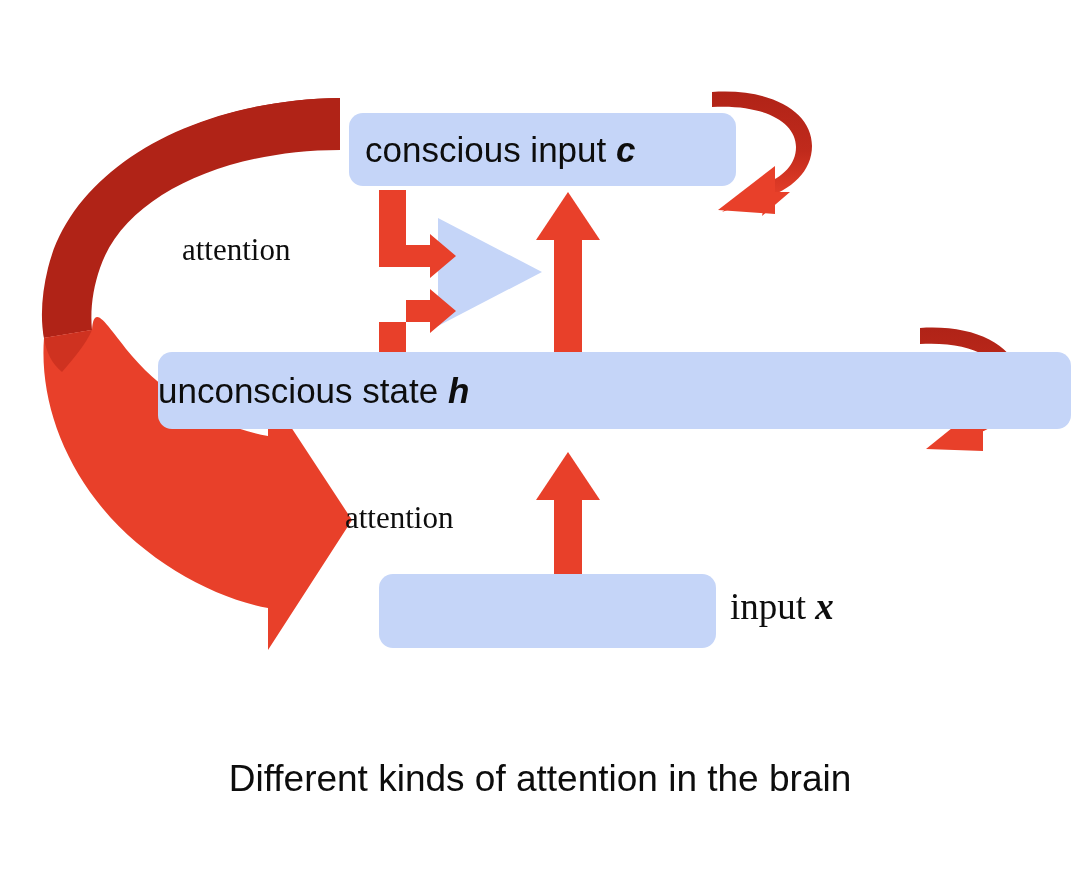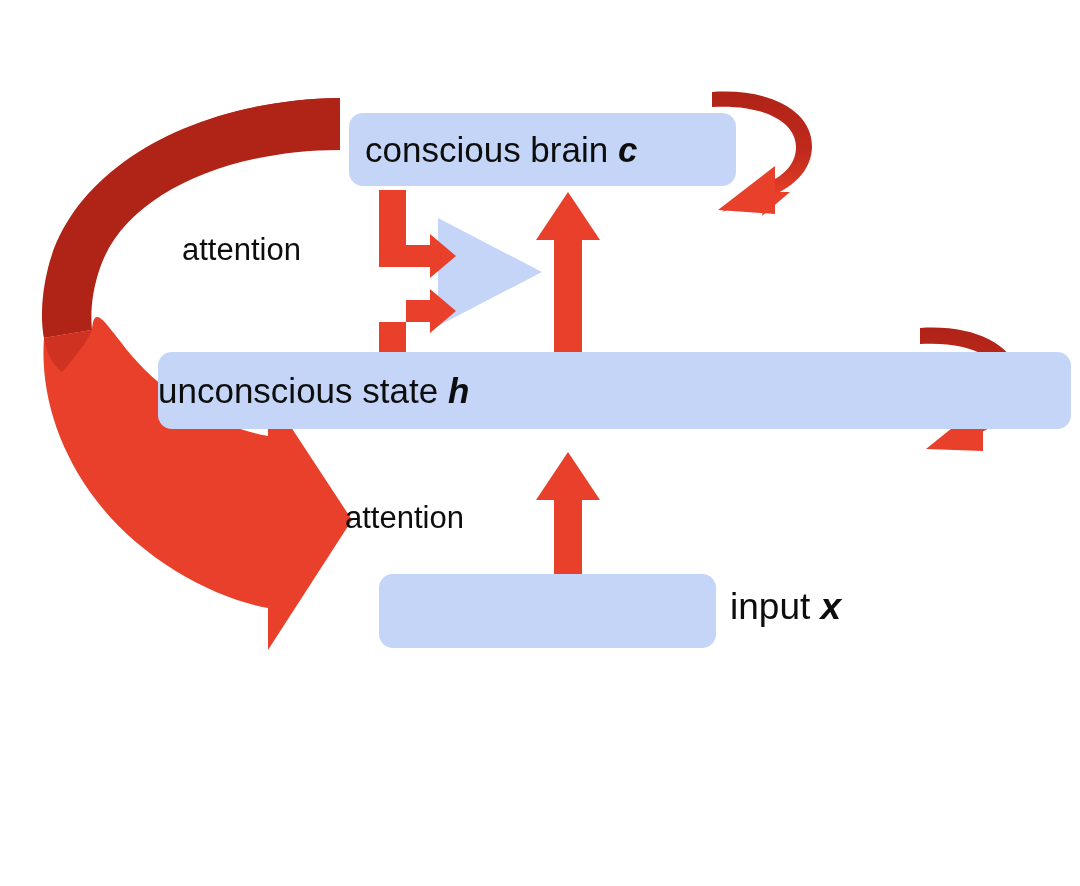--- a/index.html
+++ b/index.html
@@ -65,21 +65,21 @@
     height: 74px;
   }
   #label-input {
     position: absolute;
     left: 730px;
     top: 588px;
     font-size: 37px;
   }
   .free-label {
     position: absolute;
-    font-family: Liberation Sans, sans-serif;
+    font-family: Liberation Serif, serif;
     color: #0d0d0d;
     white-space: pre;
     line-height: 1;
   }
   #label-attention-top {
     left: 182px;
     top: 234px;
     font-size: 31px;
   }
   #label-attention-bottom {
@@ -225,28 +225,29 @@
                L 456 311
                L 430 333
                L 430 322
                L 379 322
                Z" fill="#e8402a"></path>
       <path d="M 379 326 L 406 326 L 406 352 L 379 352 Z" fill="#e8402a"></path>
     </g>
   </svg>
 
   <div class="node-box" id="box-conscious">
-    <span class="node-label"><span>conscious brain </span><span class="ital-bold">c</span></span>
+    <span class="node-label"><span>conscious input </span><span class="ital-bold">c</span></span>
   </div>
 
   <div class="node-box" id="box-unconscious">
     <span class="node-label"><span>unconscious state </span><span class="ital-bold">h</span></span>
   </div>
 
   <div class="node-box" id="box-input"></div>
 
   <div class="free-label" id="label-input"><span>input </span><span class="ital-bold">x</span></div>
 
   <div class="free-label" id="label-attention-top">attention</div>
   <div class="free-label" id="label-attention-bottom">attention</div>
 
+  <div id="caption">Different kinds of attention in the brain</div>
 
 </div>
 
 </body></html>

